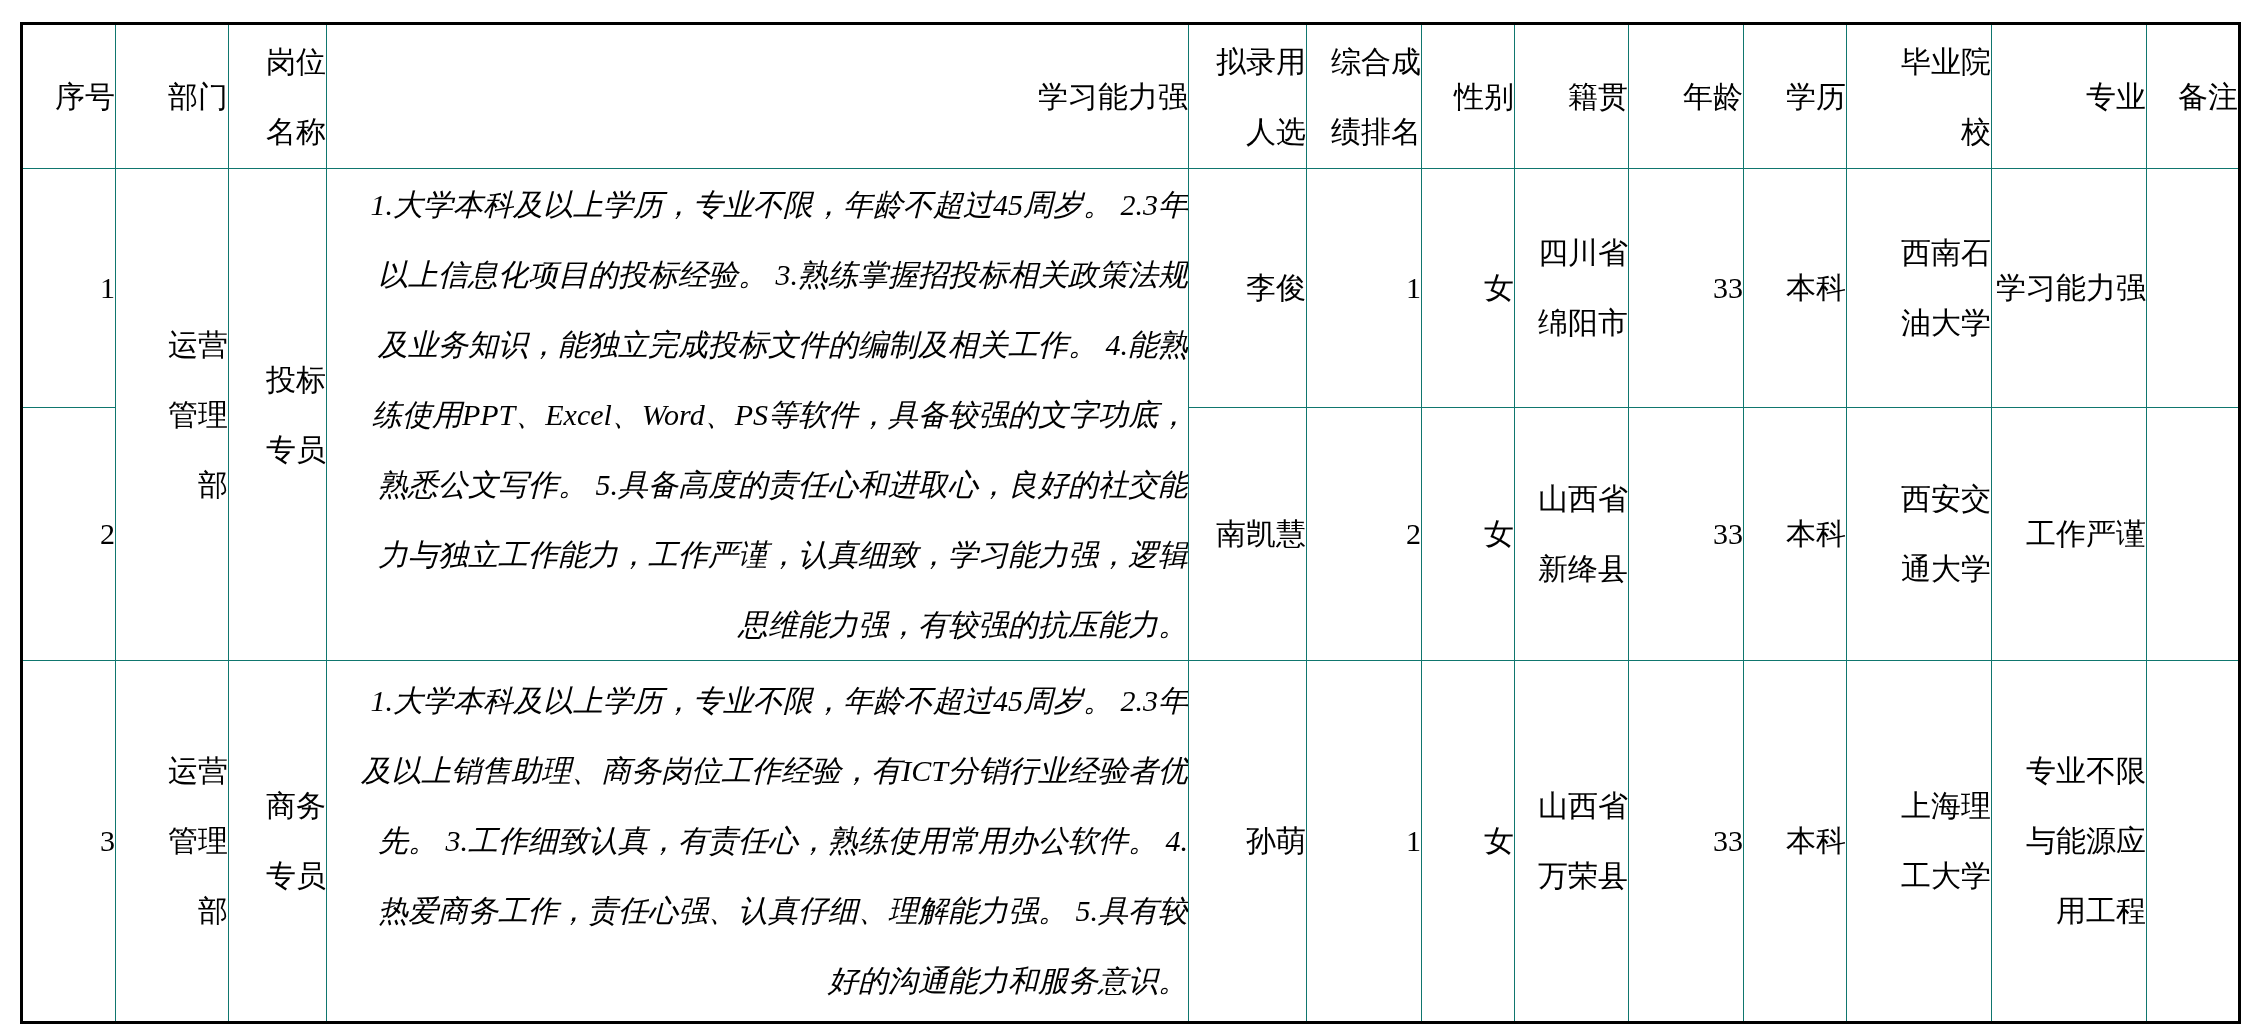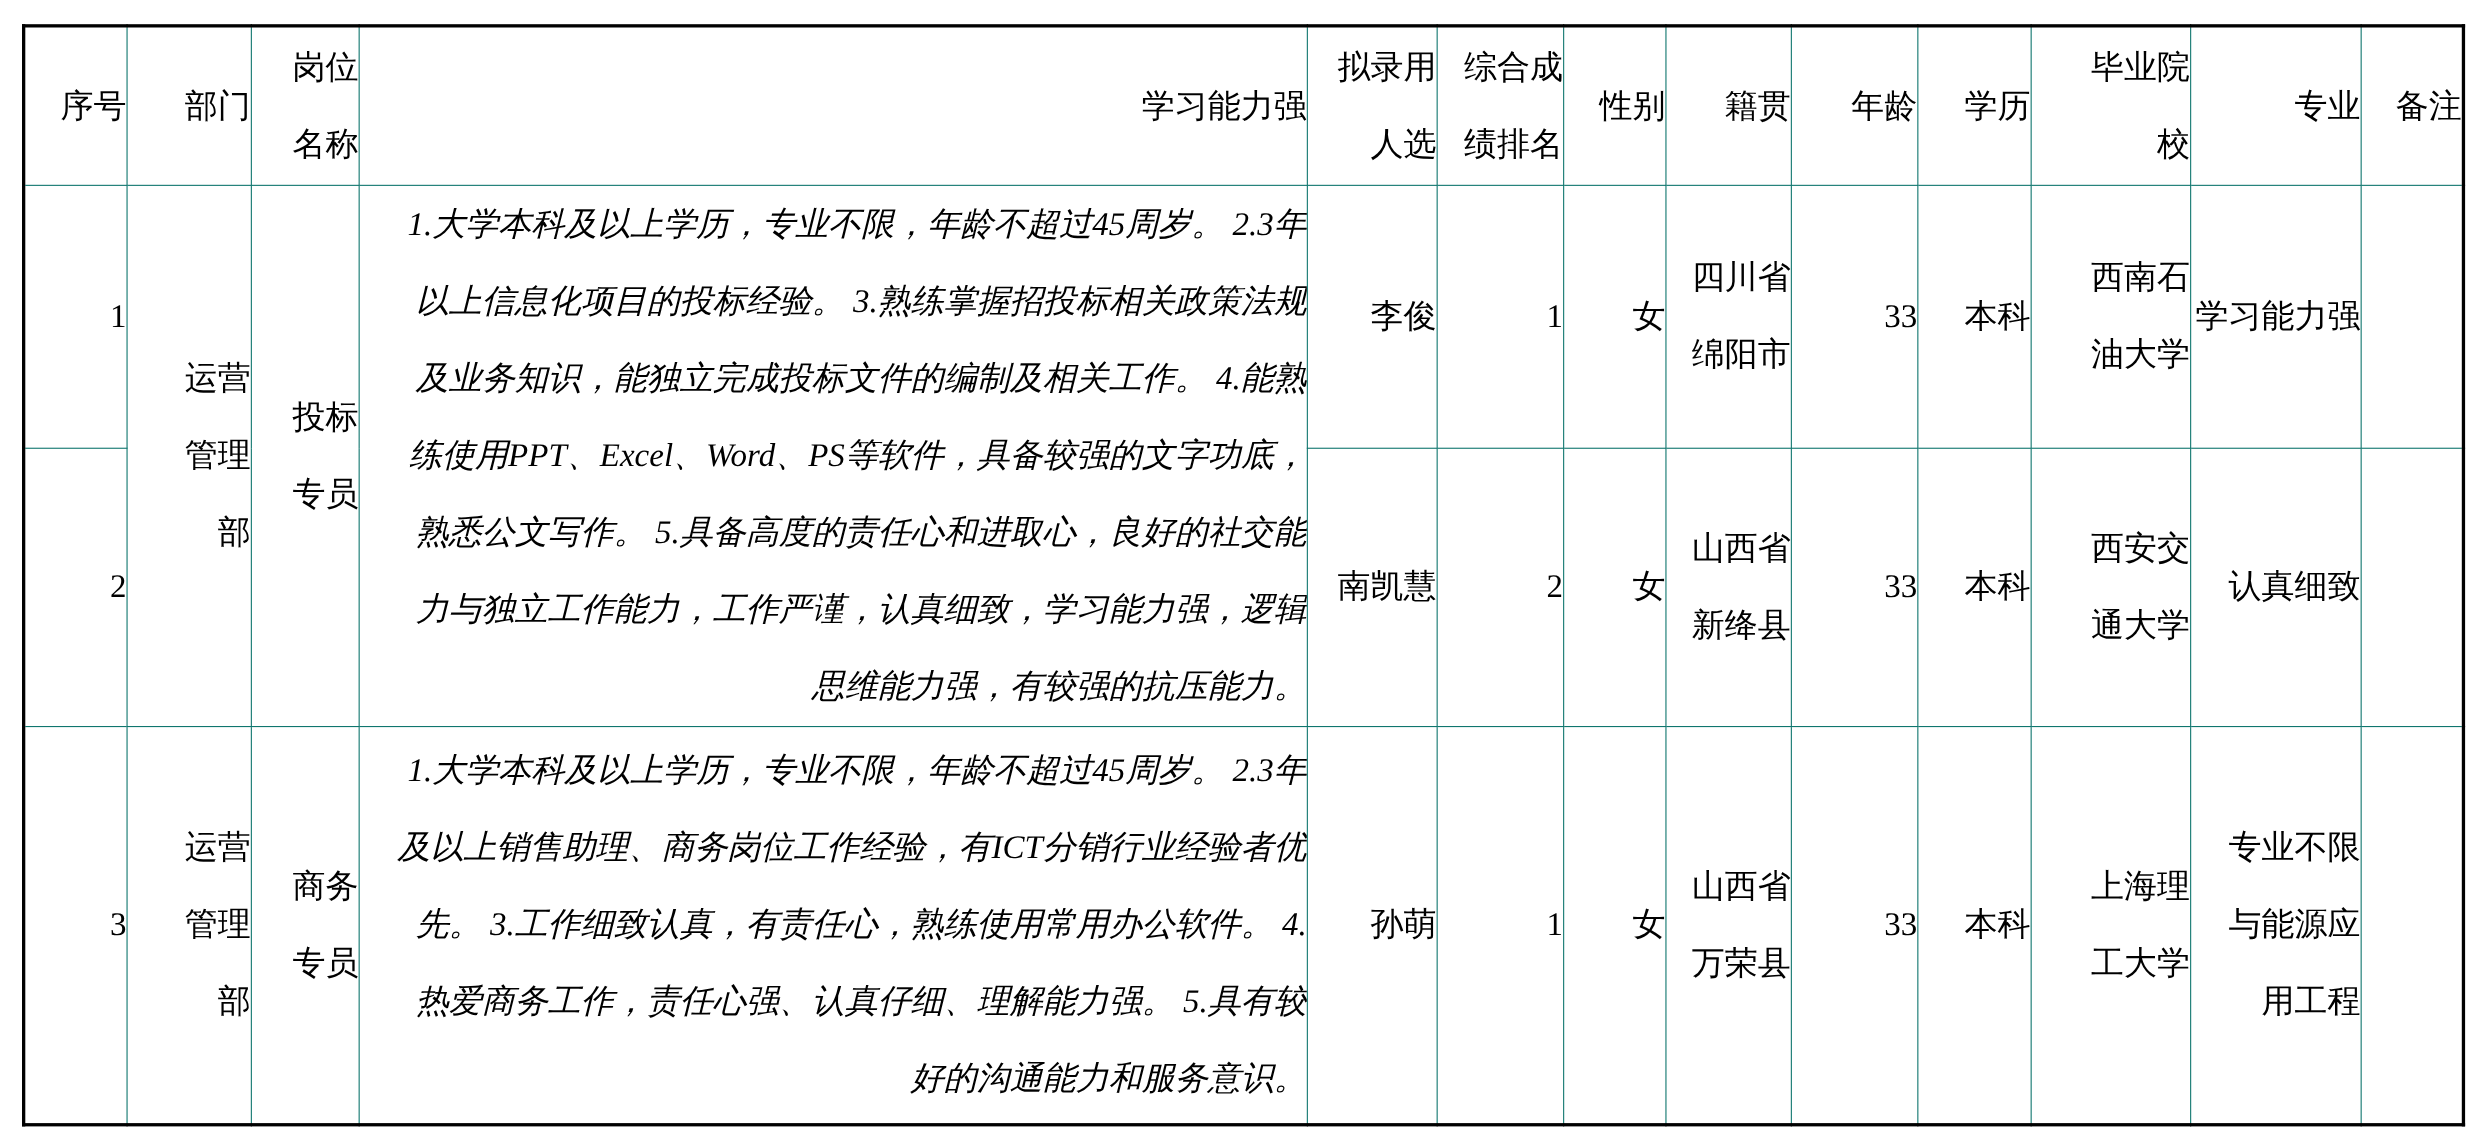--- a/index.html
+++ b/index.html
@@ -120,21 +120,21 @@
       <td>2</td>
       <td>南凯慧</td>
       <td>2</td>
       <td>女</td>
       <td class="pre">山西省
 新绛县</td>
       <td>33</td>
       <td>本科</td>
       <td class="pre">西安交
 通大学</td>
-      <td>认真细致</td>
+      <td>工作严谨</td>
       <td></td>
     </tr>
 
     <tr style="height:362px">
       <td>3</td>
       <td class="pre">运营
 管理
 部</td>
       <td class="pre">商务
 专员</td>

